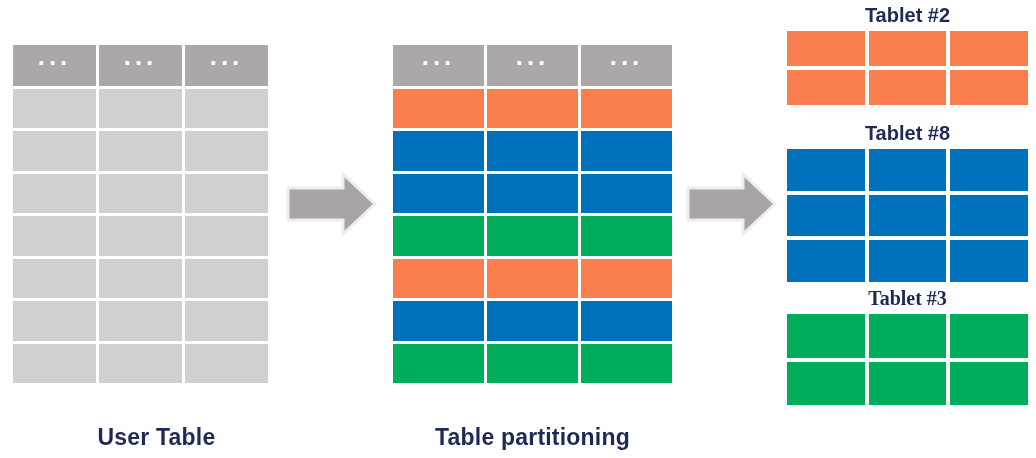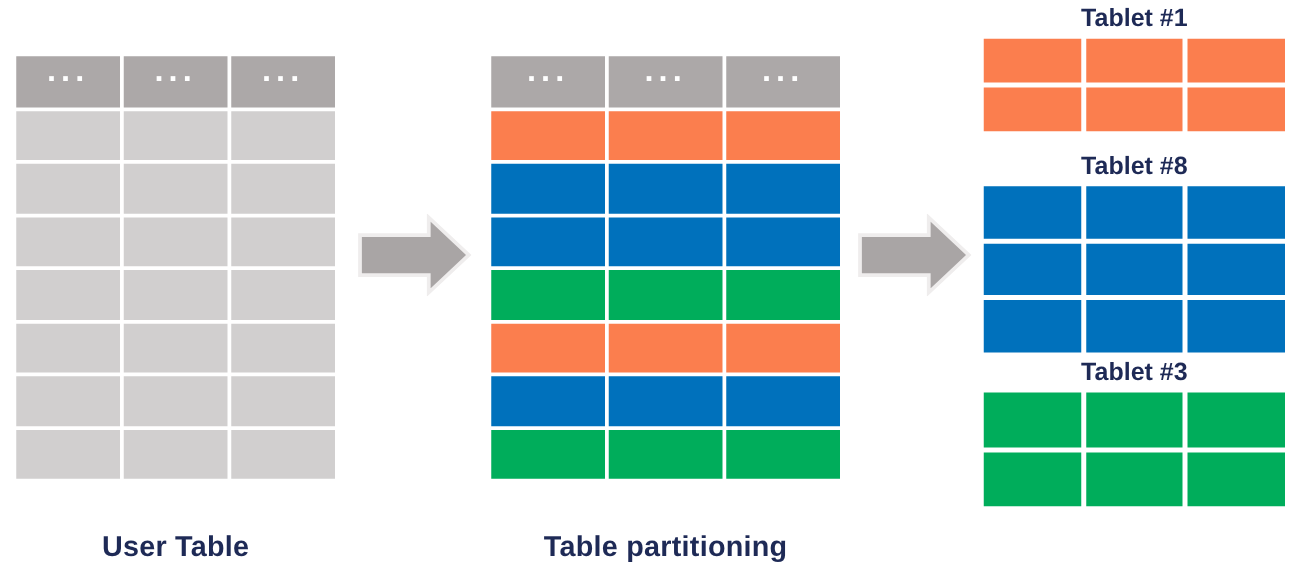--- a/index.html
+++ b/index.html
@@ -45,35 +45,35 @@
   
   .caption {
     position:absolute;
     top:424px;
     text-align:center;
     color:var(--label_navy);
     font-weight:bold;
     font-size:23px;
     letter-spacing:0.2px;
   }
-  #user-caption   { left:13px;  width:255px; }
+  #user-caption   { left:29px;  width:255px; }
   #mid-caption    { left:393px; width:279px; }
   #tablets-caption{ left:780px; width:256px; }
 
   .tablet-title {
     position:absolute;
     left:787px; width:241px;
     text-align:center;
     color:var(--label_navy);
     font-weight:bold;
     font-size:20px;
   }
   #tablet-title-0 { top:4px;   }
   #tablet-title-1 { top:122px; }
-  #tablet-title-2 { top:287px; }
+  #tablet-title-2 { top:287px;font-family:Liberation Serif, serif; }
 
   
   .arrow { position:absolute; width:92px; height:66px; }
   #arrow-1 { left:286px; top:171px; }
   #arrow-2 { left:686px; top:171px; }
   .arrow polygon {
     fill:var(--arrow_gray);
     stroke:var(--arrow_outline);
     stroke-width:3;
     stroke-linejoin:miter;
@@ -153,21 +153,21 @@
       <div class="cell" style="background: var(--green);"></div>
       <div class="cell" style="background: var(--green);"></div>
       <div class="cell" style="background: var(--green);"></div>
     </div>
   <div id="mid-caption" class="caption">Table partitioning</div>
 
   <svg id="arrow-2" class="arrow" viewBox="0 0 92 66">
     <polygon points="2,17 57,17 57,3 89,33 57,63 57,49 2,49"></polygon>
   </svg>
 
-  <div id="tablet-title-0" class="tablet-title">Tablet #1</div>
+  <div id="tablet-title-0" class="tablet-title">Tablet #2</div>
   <div id="tablet-table-0" class="grid-table tablet-table" style="grid-template-columns: repeat(3, 1fr); grid-template-rows: repeat(2, 1fr);">
       <div class="cell" style="background: var(--orange);"></div>
       <div class="cell" style="background: var(--orange);"></div>
       <div class="cell" style="background: var(--orange);"></div>
       <div class="cell" style="background: var(--orange);"></div>
       <div class="cell" style="background: var(--orange);"></div>
       <div class="cell" style="background: var(--orange);"></div>
     </div>
 
   <div id="tablet-title-1" class="tablet-title">Tablet #8</div>

